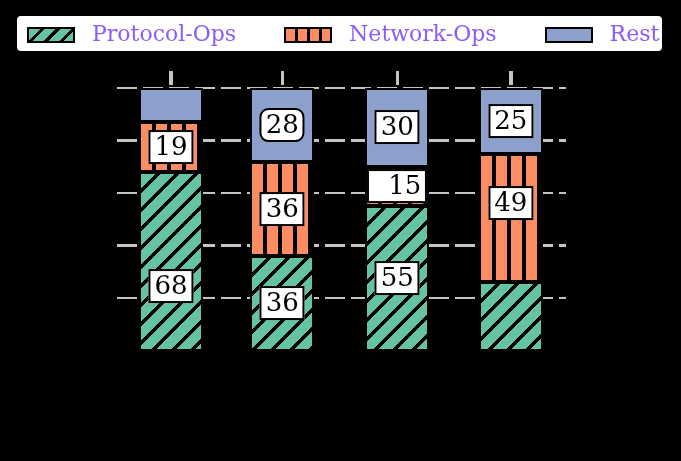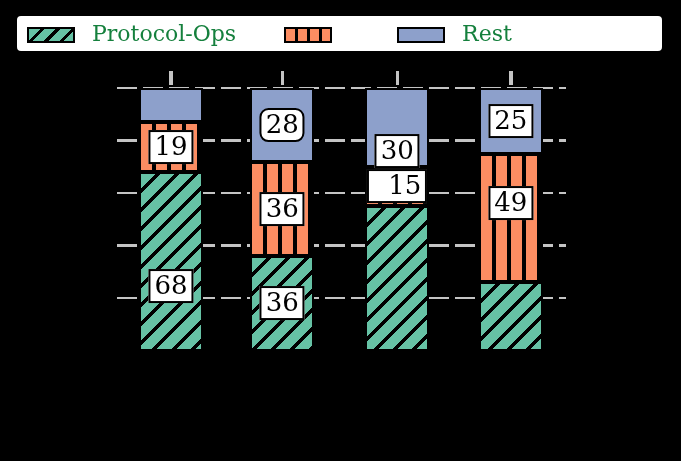--- a/index.html
+++ b/index.html
@@ -9,21 +9,21 @@
   .legend{position:absolute;left:15px;top:14px;width:649px;height:39px;box-sizing:border-box;
           background:#ffffff;border:2.5px solid #000;border-radius:6px;
           display:flex;align-items:center;padding-left:10px;gap:48px;}
   .legend-item{display:flex;align-items:center;}
   .swatch{display:inline-block;width:48px;height:16px;box-sizing:border-box;border:2.5px solid #000;margin-right:17px;margin-top:3px;}
   .sw-green{background-color:#66c2a5;
     background-image:repeating-linear-gradient(135deg,transparent 0 8px,#000 8px 11px);}
   .sw-orange{background-color:#fc8d62;
     background-image:repeating-linear-gradient(90deg,transparent 0 9px,#000 9px 12px);}
   .sw-blue{background-color:#8da0cb;}
-  .legend-label{font-size:22px;color:#15803d;line-height:1;}
+  .legend-label{font-size:22px;color:#8b5cf6;line-height:1;}
   
   .plot{position:absolute;left:0;top:0;width:681px;height:461px;}
   .gridline{position:absolute;height:2.6px;z-index:1;
     background:repeating-linear-gradient(90deg,#c4c4c4 0 20px,transparent 20px 26px);}
   .tick{position:absolute;width:3.5px;background:#c4c4c4;z-index:1;}
   .seg{position:absolute;box-sizing:border-box;border:2px solid #000;z-index:2;}
   .hatch-diagonal{background-image:repeating-linear-gradient(135deg,transparent 0 10px,#000 10px 13.5px);}
   .hatch-vertical{background-image:repeating-linear-gradient(90deg,transparent 0 11.5px,#000 11.5px 15px);}
   .vlabel{position:absolute;transform:translate(-50%,-50%);background:#fff;border:2px solid #000;
     padding:0 4px;font-size:26px;line-height:1.15;color:#000;z-index:5;white-space:nowrap;}
@@ -33,20 +33,21 @@
 
 <div class="canvas">
 
   <div class="legend">
     <div class="legend-item">
       <span class="swatch sw-green"></span>
       <span class="legend-label">Protocol-Ops</span>
     </div>
     <div class="legend-item">
       <span class="swatch sw-orange"></span>
+      <span class="legend-label">Network-Ops</span>
     </div>
     <div class="legend-item">
       <span class="swatch sw-blue"></span>
       <span class="legend-label">Rest</span>
     </div>
   </div>
 
   <div class="plot" id="plot">
       <div class="gridline" style="left: 116.5px; width: 449px; top: 296.7px;"></div>
       <div class="gridline" style="left: 116.5px; width: 449px; top: 244.2px;"></div>
@@ -62,23 +63,24 @@
       <div class="seg hatch-vertical" style="left: 139px; width: 64px; top: 122.125px; height: 49.875px; background-color: rgb(252, 141, 98);"></div>
       <div class="vlabel" style="left: 171px; top: 147.062px;">19</div>
       <div class="seg" style="left: 139px; width: 64px; top: 88px; height: 34.125px; background-color: rgb(141, 160, 203);"></div>
       <div class="seg hatch-diagonal" style="left: 250.3px; width: 64px; top: 256px; height: 94.5px; background-color: rgb(102, 194, 165);"></div>
       <div class="vlabel" style="left: 282.3px; top: 303.25px;">36</div>
       <div class="seg hatch-vertical" style="left: 250.3px; width: 64px; top: 161.5px; height: 94.5px; background-color: rgb(252, 141, 98);"></div>
       <div class="vlabel" style="left: 282.3px; top: 208.75px;">36</div>
       <div class="seg" style="left: 250.3px; width: 64px; top: 88px; height: 73.5px; background-color: rgb(141, 160, 203);"></div>
       <div class="vlabel" style="left: 282.3px; top: 124.75px; border-radius: 9px;">28</div>
       <div class="seg hatch-diagonal" style="left: 365.3px; width: 64px; top: 206.125px; height: 144.375px; background-color: rgb(102, 194, 165);"></div>
+      <div class="vlabel" style="left: 397.3px; top: 278.312px;">55</div>
       <div class="seg hatch-vertical" style="left: 365.3px; width: 64px; top: 166.75px; height: 39.375px; background-color: rgb(252, 141, 98);"></div>
       <div class="vlabel" style="left: 397.3px; top: 186.438px; padding-left: 19px;">15</div>
       <div class="seg" style="left: 365.3px; width: 64px; top: 88px; height: 78.75px; background-color: rgb(141, 160, 203);"></div>
-      <div class="vlabel" style="left: 397.3px; top: 127.375px; margin-top: 24px;">30</div>
+      <div class="vlabel" style="left: 397.3px; top: 127.375px;">30</div>
       <div class="seg hatch-diagonal" style="left: 478.8px; width: 64px; top: 282.25px; height: 68.25px; background-color: rgb(102, 194, 165);"></div>
       <div class="seg hatch-vertical" style="left: 478.8px; width: 64px; top: 153.625px; height: 128.625px; background-color: rgb(252, 141, 98);"></div>
       <div class="vlabel" style="left: 510.8px; top: 203px;">49</div>
       <div class="seg" style="left: 478.8px; width: 64px; top: 88px; height: 65.625px; background-color: rgb(141, 160, 203);"></div>
       <div class="vlabel" style="left: 510.8px; top: 120.812px;">25</div>
     </div>
 </div>
 
 </body></html>

